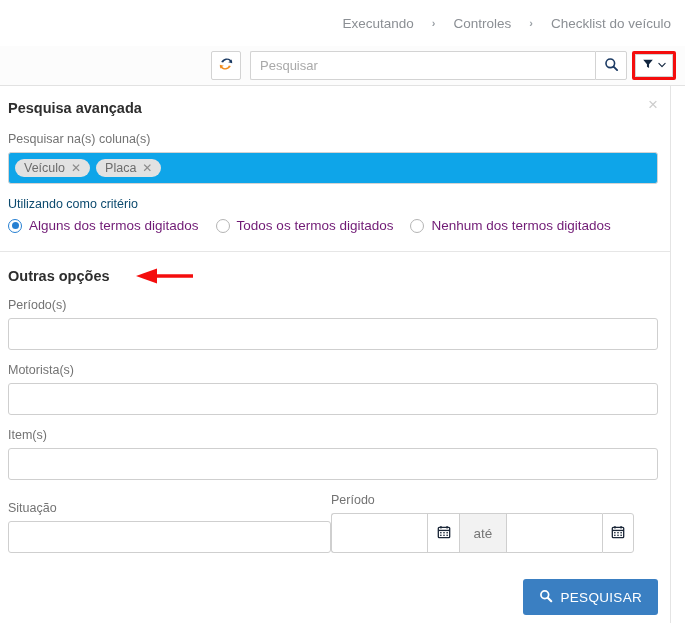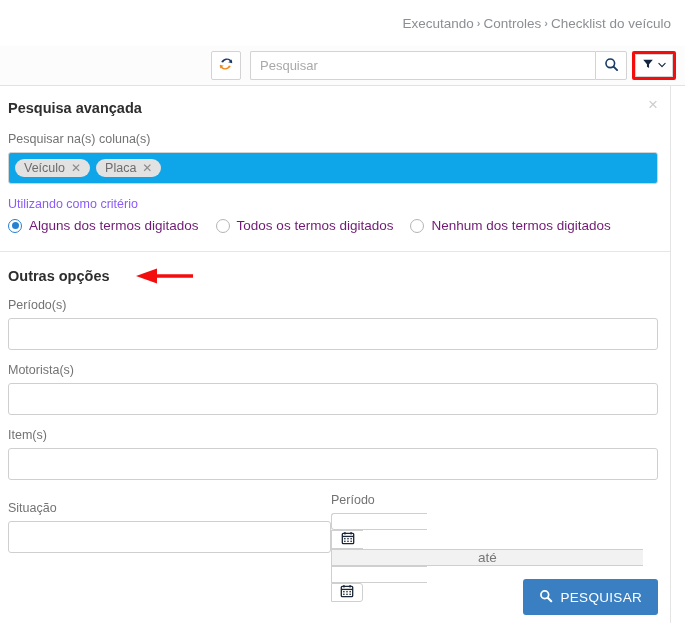--- a/index.html
+++ b/index.html
@@ -29,21 +29,21 @@
     background: #ffffff;
     display: flex;
     align-items: center;
     justify-content: flex-end;
     padding-right: 14px;
     box-sizing: border-box;
   }
   .breadcrumb {
     display: flex;
     align-items: center;
-    gap: 3px;
+    gap: 18px;
     font-size: 13.5px;
     color: #8b8f94;
     white-space: nowrap;
   }
   .breadcrumb .crumb { color: #8b8f94; }
   .breadcrumb .sep {
     color: #9aa0a6;
     font-size: 11px;
     font-weight: bold;
     transform: translateY(0px);
@@ -181,21 +181,21 @@
     cursor: default;
   }
   .tag .tag-x {
     color: #8a8a8a;
     font-size: 12px;
     cursor: pointer;
   }
 
   .criteria-label {
     font-size: 12.5px;
-    color: #8b5cf6;
+    color: #0c4a6e;
     margin: 13px 0 7px 0;
   }
   .radio-row {
     display: flex;
     align-items: center;
     gap: 17px;
     padding-bottom: 18px;
   }
   .radio-opt {
     display: flex;
@@ -270,21 +270,20 @@
     gap: 0;
     align-items: flex-end;
   }
   .col-situacao { width: 323px; flex: none; }
   .col-periodo  { width: 312px; flex: none; }
 
   .date-group {
     display: flex;
     align-items: stretch;
     height: 40px;
-    flex-direction: column;
   }
   .date-input {
     width: 96px;
     border: 1px solid #cfcfcf;
     background: #fff;
     font-family: "Liberation Sans", sans-serif;
     font-size: 13px;
     padding: 0 7px;
     outline: none;
     box-sizing: border-box;

